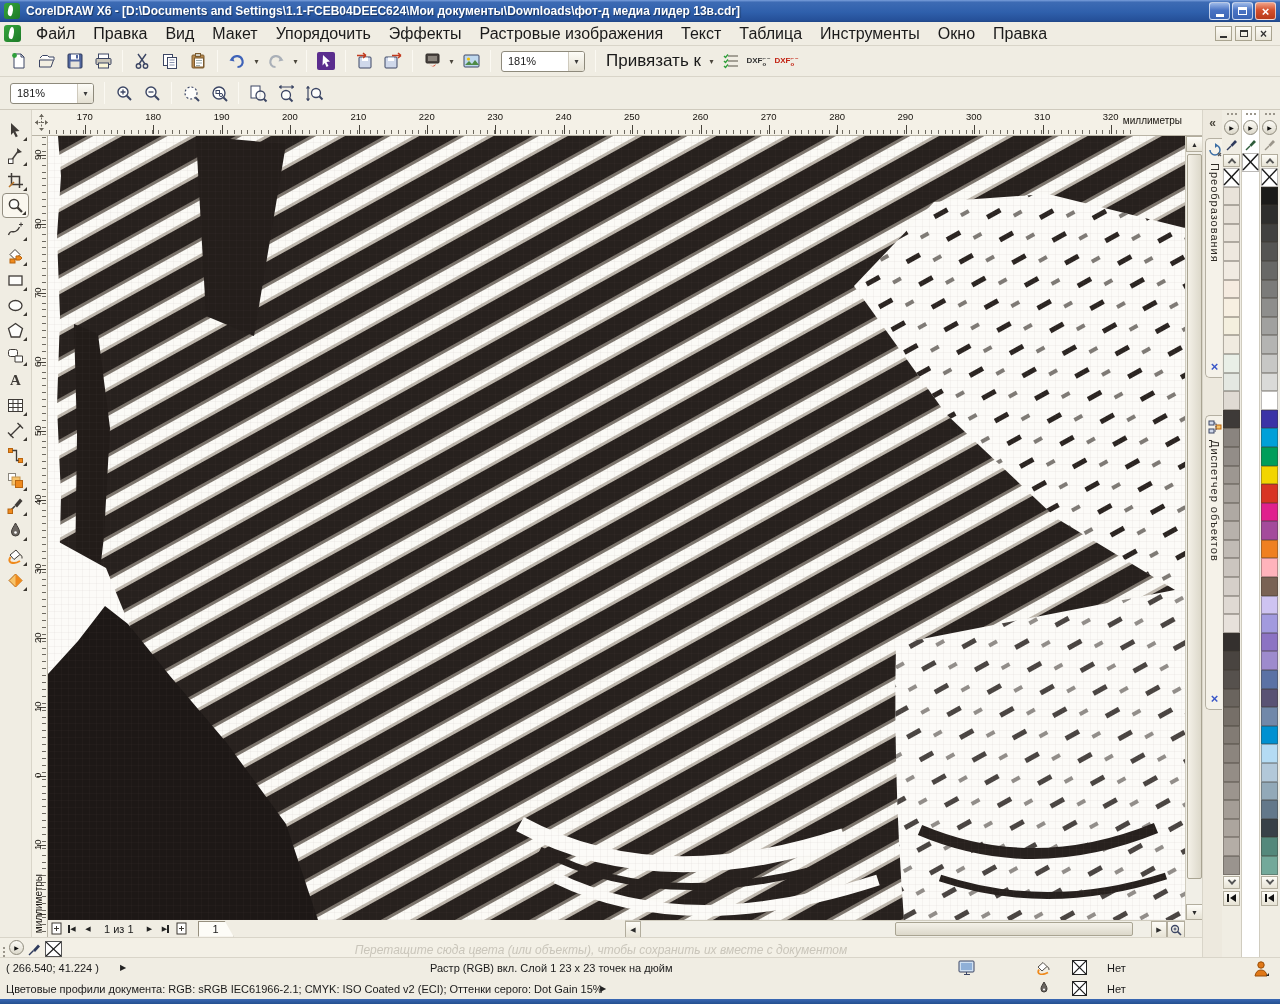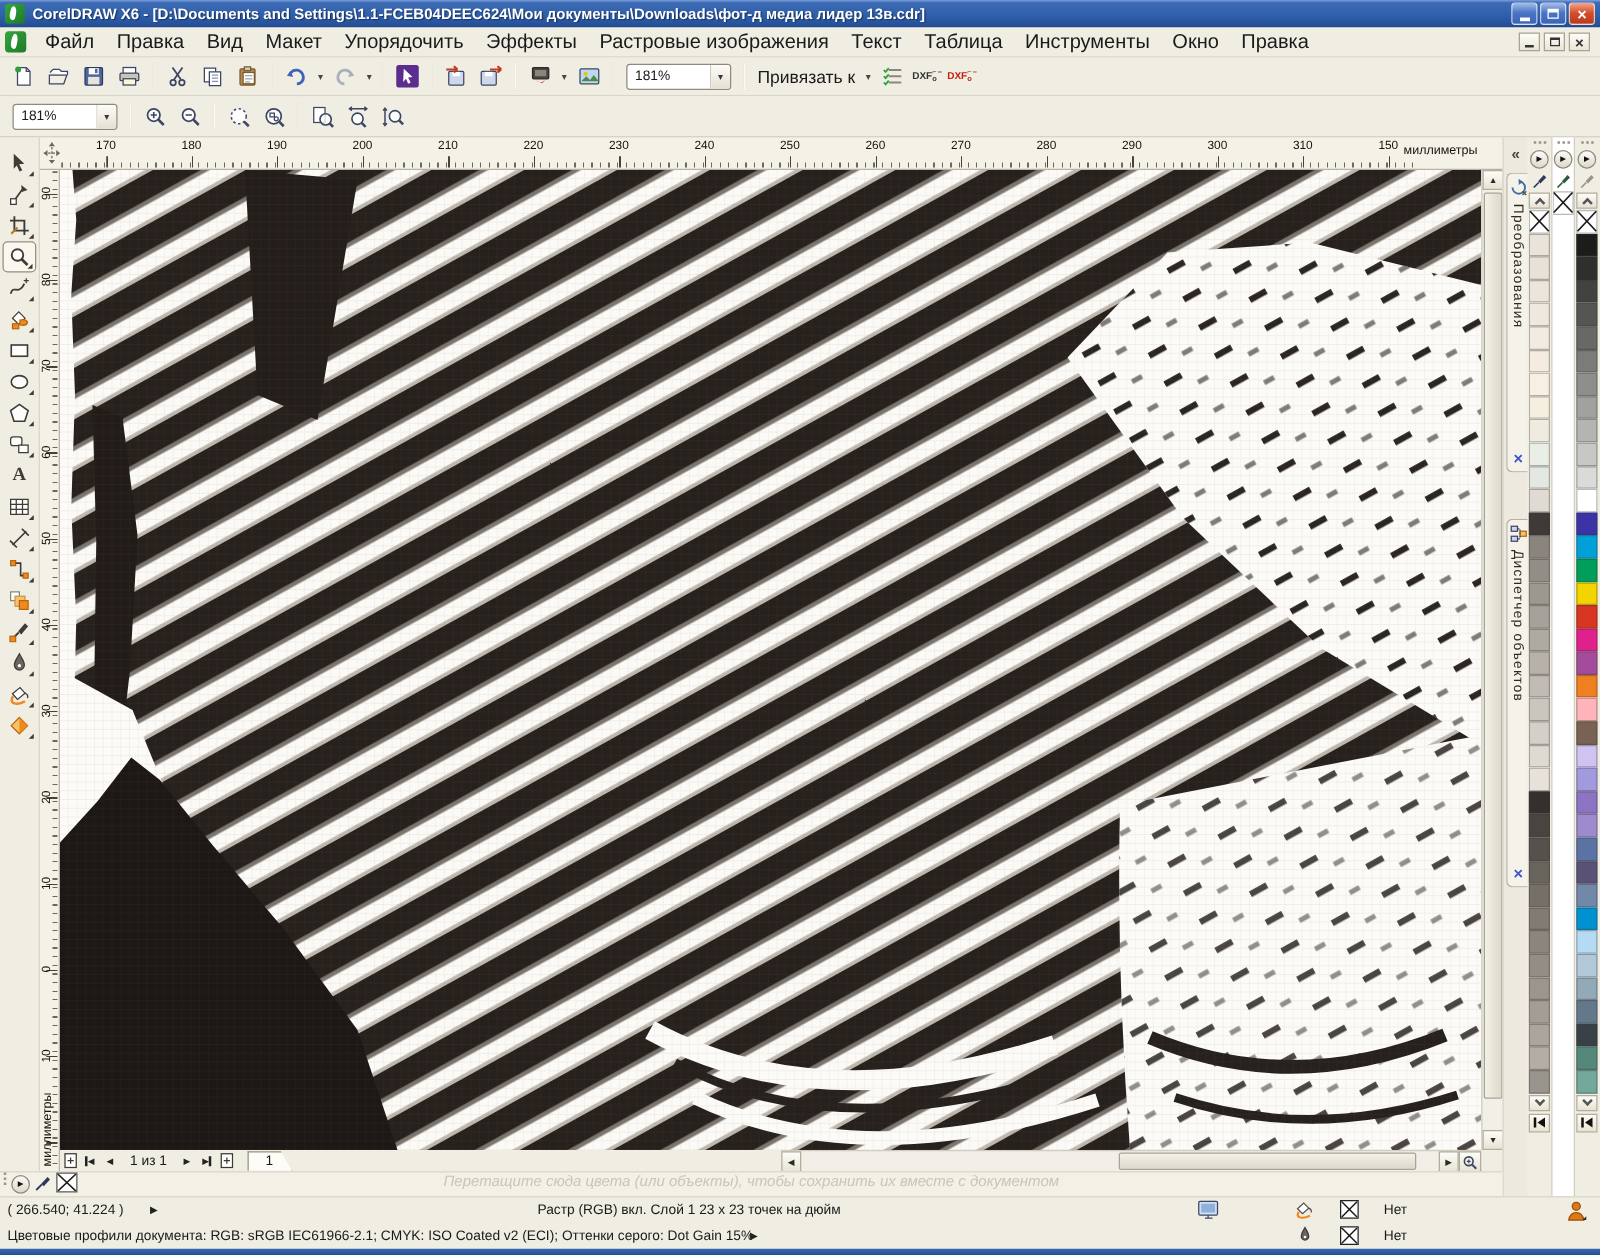--- a/index.html
+++ b/index.html
@@ -35,21 +35,21 @@
   .dg-close { font-size:12px; font-weight:bold; line-height:1; }
 
   
   .toolbar { position:absolute; left:0; top:46px; width:1280px; height:31px; background:#f0ede3; border-bottom:1px solid #d9d5c9; display:flex; align-items:center; padding:0 6px; gap:2px; }
   .propbar { position:absolute; left:0; top:77px; width:1280px; height:33px; background:#f0ede3; border-bottom:1px solid #cfcabd; display:flex; align-items:center; padding:0 6px; gap:2px; }
   .tb-btn { width:26px; height:24px; display:flex; align-items:center; justify-content:center; border:1px solid transparent; border-radius:2px; flex:none; }
   .tb-sep { width:1px; height:22px; background:#c6c2b4; border-right:1px solid #fbf9f2; margin:0 4px; flex:none; }
   .caret { font-size:8px; color:#4a463c; width:9px; text-align:center; flex:none; }
   .combo { width:84px; height:21px; border:1px solid #8e8a7c; border-radius:3px; background:#fff; display:flex; align-items:center; padding-left:6px; font-size:11px; margin:0 4px; flex:none; }
   .combo .cbx { margin-left:auto; width:16px; height:100%; border-left:1px solid #cfcabd; background:linear-gradient(180deg,#fdfcf7,#e4e0d2); display:flex; align-items:center; justify-content:center; border-radius:0 2px 2px 0; font-size:8px; color:#3a3a3a; }
-  .tb-label { font-size:14px; padding:0 4px; white-space:nowrap; }
+  .tb-label { font-size:17px; padding:0 4px; white-space:nowrap; }
   .dxf { font-size:8px; font-weight:bold; letter-spacing:0; line-height:1; text-align:left; }
   .dxf small { display:block; font-size:6px; letter-spacing:1px; }
 
   
   .hruler { position:absolute; left:32px; top:110px; width:1170px; height:26px; background:#f4f1e7; border-bottom:1px solid #b9b4a6; }
   .hruler .corner { position:absolute; left:2px; top:3px; width:15px; height:19px; }
   .hruler .ticksarea { position:absolute; left:16px; right:66px; top:0; bottom:0;
      background-image:
        repeating-linear-gradient(to right,#46423a 0 1px,transparent 1px 68.4px),
        repeating-linear-gradient(to right,#6d6960 0 1px,transparent 1px 6.84px);
@@ -116,21 +116,21 @@
   .chev-dn { transform:rotate(-45deg) translate(1px,-1px); }
   .swatch { width:17px; height:18.6px; flex:none; box-shadow:inset 0 0 0 1px rgba(60,55,45,.35); }
   .swatch.none { background:#fff; position:relative; }
   .swatch.none svg { position:absolute; inset:0; }
   .pal-swatches { display:flex; flex-direction:column; }
   .pal-expand { width:17px; height:15px; background:linear-gradient(180deg,#fdfcf7,#e7e3d5); border:1px solid #b2ad9d; display:flex; align-items:center; justify-content:center; gap:1px; margin-top:1px; }
   .tri-left { width:0; height:0; border-top:4px solid transparent; border-bottom:4px solid transparent; border-right:6px solid #111; }
   .vbar2 { width:2px; height:8px; background:#111; }
 
   
-  .docpal-row { position:absolute; left:0; top:937px; width:1202px; height:20px; background:#f3f0e6; border-top:1px solid #d9d5c9; display:flex; align-items:flex-start; padding-left:3px; }
+  .docpal-row { position:absolute; left:0; top:937px; width:1202px; height:20px; background:#f3f0e6; border-top:1px solid #d9d5c9; display:flex; align-items:flex-end; padding-left:3px; }
   .dp-dots { display:flex; flex-direction:column; gap:2px; margin-right:4px; }
   .dp-dots i { width:2px; height:2px; background:#9a958a; }
   .dp-swatch { width:17px; height:16px; background:#fff; border:1px solid #555; position:relative; margin-left:4px; }
   .dp-hint { position:absolute; left:0; right:0; text-align:center; font-style:italic; font-size:12px; color:#c9c5ba; pointer-events:none; }
 
   
   .statusbar { position:absolute; left:0; top:957px; width:1280px; height:42px; background:#f0ede3; border-top:1px solid #d9d5c9; }
   .srow { position:relative; height:21px; }
   .coords { position:absolute; left:6px; top:4px; }
   .sarrow { font-size:8px; color:#222; }
@@ -401,21 +401,21 @@
         <span>220</span>
         <span>230</span>
         <span>240</span>
         <span>250</span>
         <span>260</span>
         <span>270</span>
         <span>280</span>
         <span>290</span>
         <span>300</span>
         <span>310</span>
-        <span>150</span>
+        <span>320</span>
       </div>
     <div class="unit">миллиметры</div>
   </div>
 
   <div class="toolbox">
     <div class="tool">
         <svg class="icon" width="17" height="17">
           <path d="M4 1 L12.5 9 L8.3 9.4 L10.8 14.2 L8.7 15.2 L6.4 10.4 L4 13 Z" fill="#3f3b37"></path>
         </svg>
         <i class="flyout"></i>

